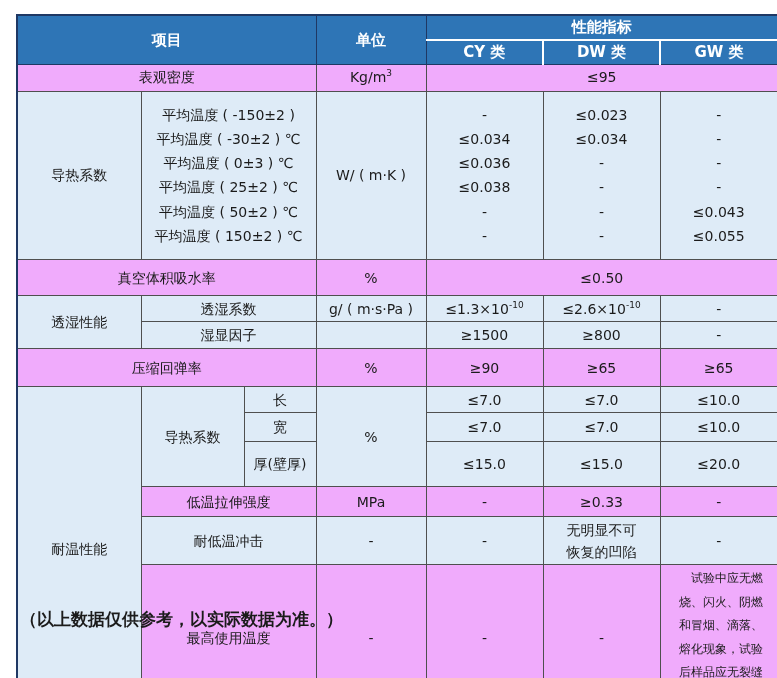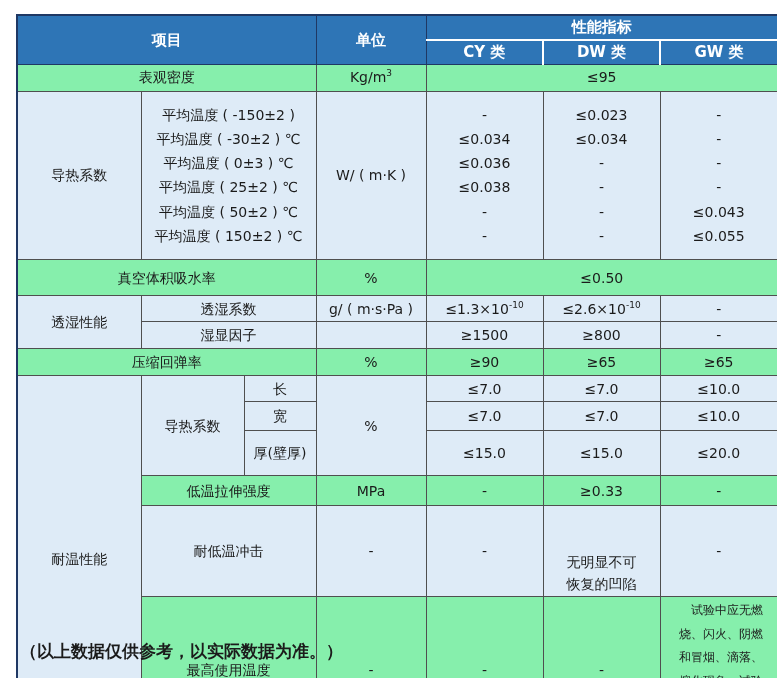--- a/index.html
+++ b/index.html
@@ -31,47 +31,46 @@
     background: #2E75B6;
     color: #ffffff;
     font-weight: bold;
     font-size: 15px;
     border: 1px solid #1F3864;
   }
   .perf  { border-bottom: 2px solid #ffffff; }
   .hr2 th{ border-top: 2px solid #eab308; margin-left: 15px; }
   .wl    { border-left: 2px solid #ffffff; }
 
-  .bg-w td { background: #86efac; }
+  .bg-w td { background: #f0abfc; }
   .bg-b td { background: #DEEBF7; }
 
   .stack { padding: 11px; }
   .stack div { height: 24.33px; line-height: 24.33px; overflow: hidden; }
 
   sup { font-size: 9px; line-height: 0; }
 
   .wrap5 {
     display: inline-block;
     max-width: 78px;
     word-break: break-all;
     line-height: 22px;
     vertical-align: middle;
-    margin-top: 44px;
   }
   .smalltxt {
     font-size: 12px;
     line-height: 23.5px;
     text-align: right;
     padding: 2px 14px;
     word-break: break-all;
   }
 
   .disclaimer {
     position: absolute;
-    left: 20px; top: 640px;
+    left: 20px; top: 608px;
     font-size: 17px;
     font-weight: 600;
     color: #1b1b1b;
   }
 </style>
 </head>
 <body>
 
 <div class="page">
 
@@ -156,21 +155,21 @@
       <td>-</td>
     </tr>
     <tr class="bg-b" style="height:27px">
       <td colspan="2">湿显因子</td>
       <td></td>
       <td>≥1500</td>
       <td>≥800</td>
       <td>-</td>
     </tr>
 
-    <tr class="bg-w" style="height:27px">
+    <tr class="bg-w" style="height:38px">
       <td colspan="3">压缩回弹率</td>
       <td>%</td>
       <td>≥90</td>
       <td>≥65</td>
       <td>≥65</td>
     </tr>
 
     <tr class="bg-b" style="height:26px">
       <td rowspan="6">耐温性能</td>
       <td rowspan="3">导热系数</td>

